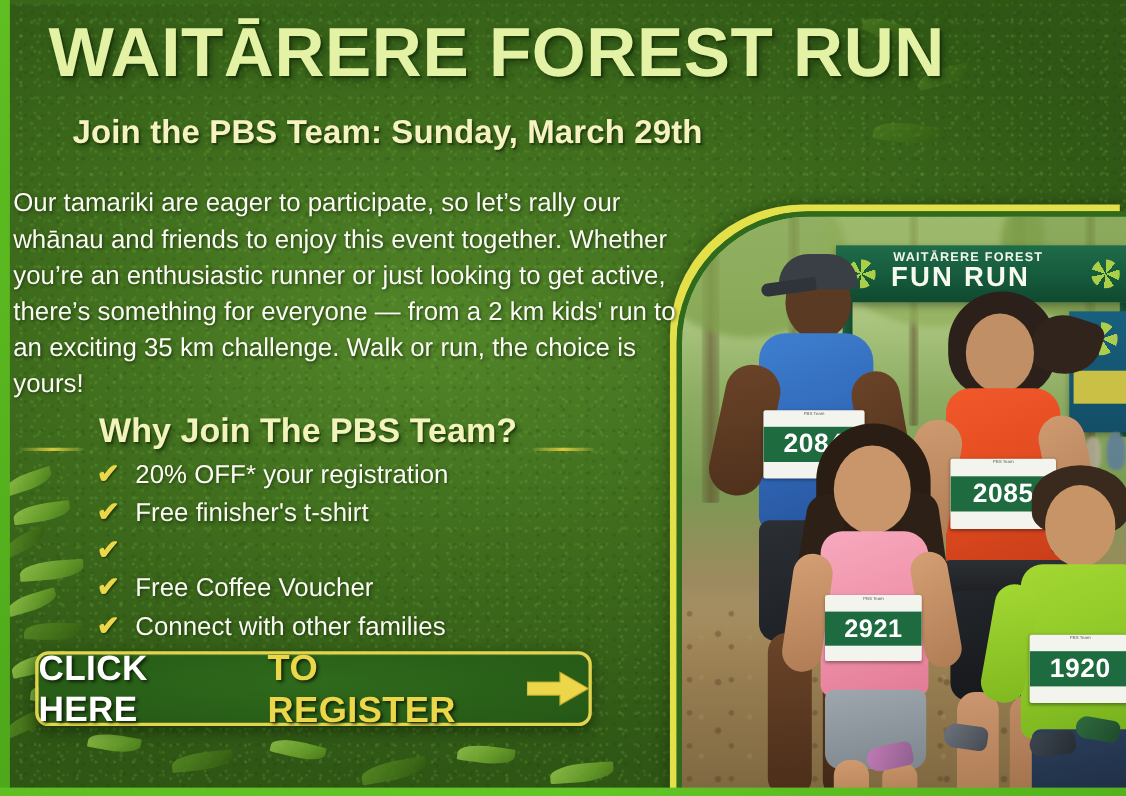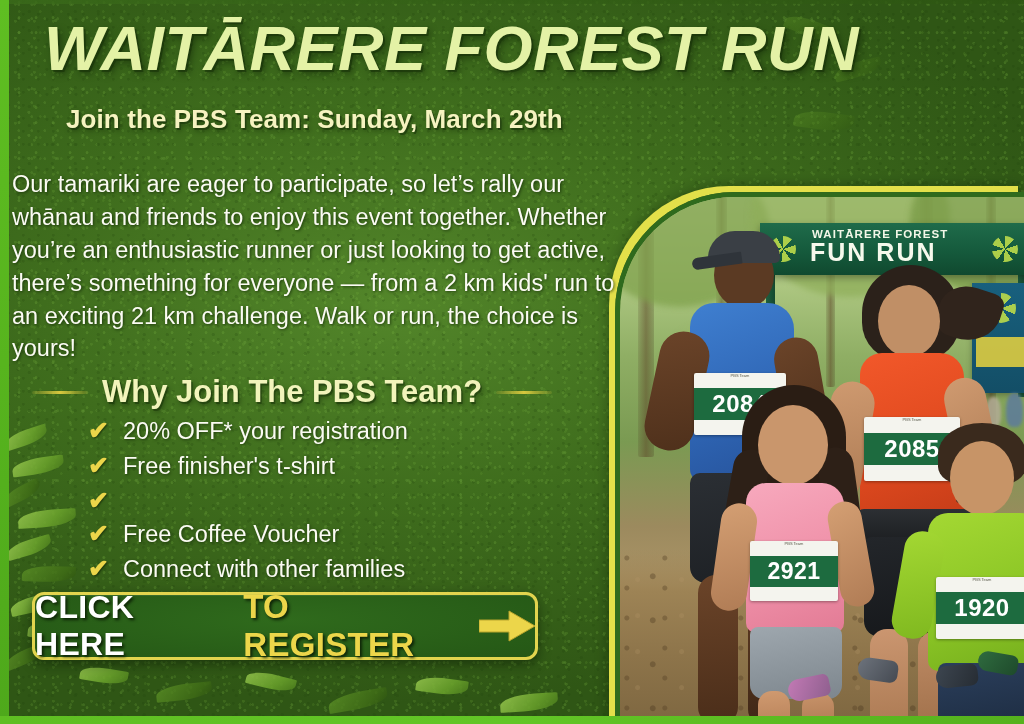--- a/index.html
+++ b/index.html
@@ -71,28 +71,27 @@
     z-index: 20;
     font-size: 63px;
     line-height: 1.02;
     font-weight: 800;
     letter-spacing: .5px;
     color: #e4f2a6;
     text-shadow:
       2px 2px 0 rgba(22,48,8,.55),
       3px 4px 7px rgba(15,35,5,.55);
     white-space: nowrap;
-    font-style: italic;
   }
   .subhead {
     position: absolute;
     left: 66px;
     top: 104px;
     z-index: 20;
-    font-size: 26px;
+    font-size: 30px;
     font-weight: 800;
     color: #f6f3c0;
     letter-spacing: .1px;
     text-shadow:
       1.5px 1.5px 0 rgba(25,52,10,.6),
       2px 3px 5px rgba(15,35,5,.5);
     white-space: nowrap;
   }
 
   
@@ -104,26 +103,26 @@
     z-index: 20;
     font-size: 23.5px;
     line-height: 1.40;
     color: #fbfbf3;
     text-shadow: 1px 1px 3px rgba(15,35,5,.75);
   }
 
   
   .why-wrap {
     position: absolute;
-    left: 32px;
+    left: 20px;
     top: 374px;
     width: 560px;
     z-index: 20;
     display: flex;
-    align-items: center;
+    align-items: flex-end;
     gap: 14px;
   }
   .rule {
     flex: 0 0 auto;
     height: 3px;
     background: linear-gradient(90deg, rgba(214,196,60,.15), #d8c83e, rgba(214,196,60,.15));
     border-radius: 2px;
   }
   .rule.left  { width: 56px; }
   .rule.right { width: 56px; }
@@ -499,21 +498,21 @@
 
       <div style="position:absolute;left:168px;bottom:30px;width:42px;height:22px;background:linear-gradient(120deg,#c37ab5,#8e5f8e);border-radius:14px 8px 8px 14px;transform:rotate(-12deg);"></div>
       <div style="position:absolute;left:238px;bottom:48px;width:40px;height:22px;background:linear-gradient(120deg,#6d737c,#454a52);border-radius:12px 8px 8px 12px;transform:rotate(8deg);"></div>
       <div style="position:absolute;left:316px;bottom:42px;width:42px;height:22px;background:linear-gradient(120deg,#3d4650,#262c33);border-radius:12px 8px 8px 12px;transform:rotate(-6deg);"></div>
       <div style="position:absolute;left:358px;bottom:56px;width:40px;height:20px;background:linear-gradient(120deg,#2f6b3f,#1e4a2b);border-radius:12px 8px 8px 12px;transform:rotate(10deg);"></div>
     </div>
   </div>
 
   <div class="headline">WAITĀRERE FOREST RUN</div>
   <div class="subhead">Join the PBS Team: Sunday, March 29th</div>
-  <div class="body-copy">Our tamariki are eager to participate, so let’s rally our whānau and friends to enjoy this event together. Whether you’re an enthusiastic runner or just looking to get active, there’s something for everyone — from a 2 km kids' run to an exciting 21 km challenge. Walk or run, the choice is yours!</div>
+  <div class="body-copy">Our tamariki are eager to participate, so let’s rally our whānau and friends to enjoy this event together. Whether you’re an enthusiastic runner or just looking to get active, there’s something for everyone — from a 2 km kids' run to an exciting 35 km challenge. Walk or run, the choice is yours!</div>
 
   <div class="why-wrap">
     <span class="rule left"></span>
     <span class="why-title">Why Join The PBS Team?</span>
     <span class="rule right"></span>
   </div>
 
   <ul class="bullets">
     <li class="bullet">
       <span class="check">✔</span>

